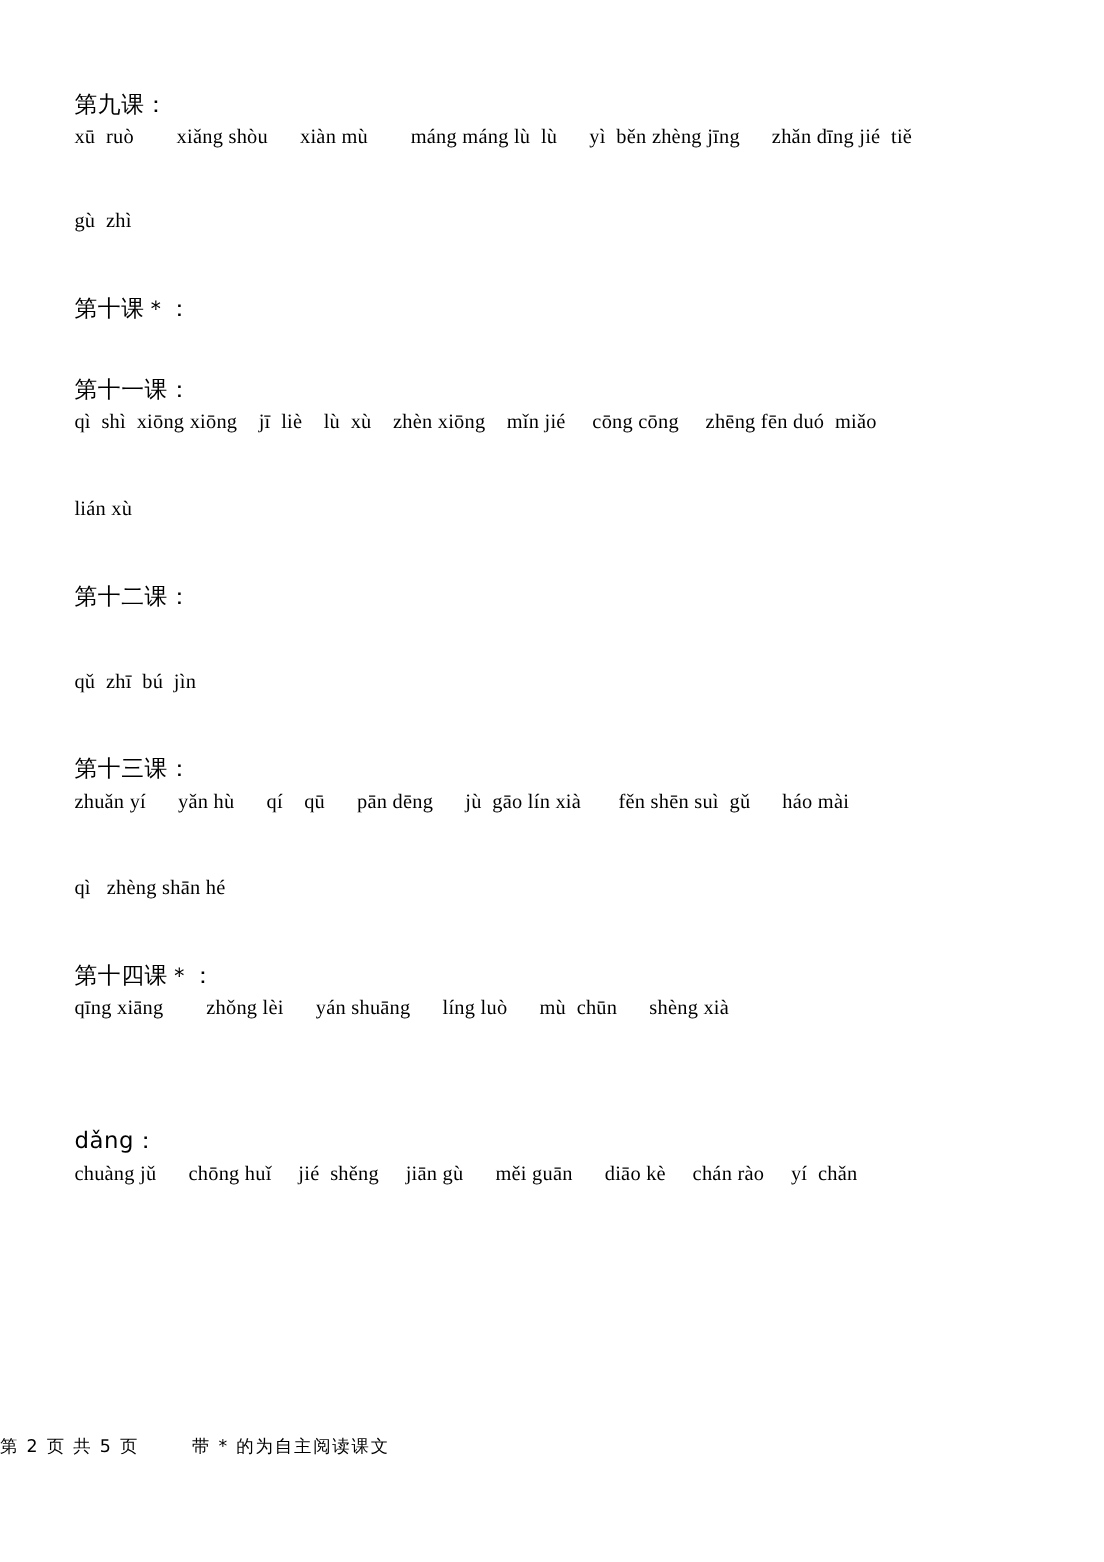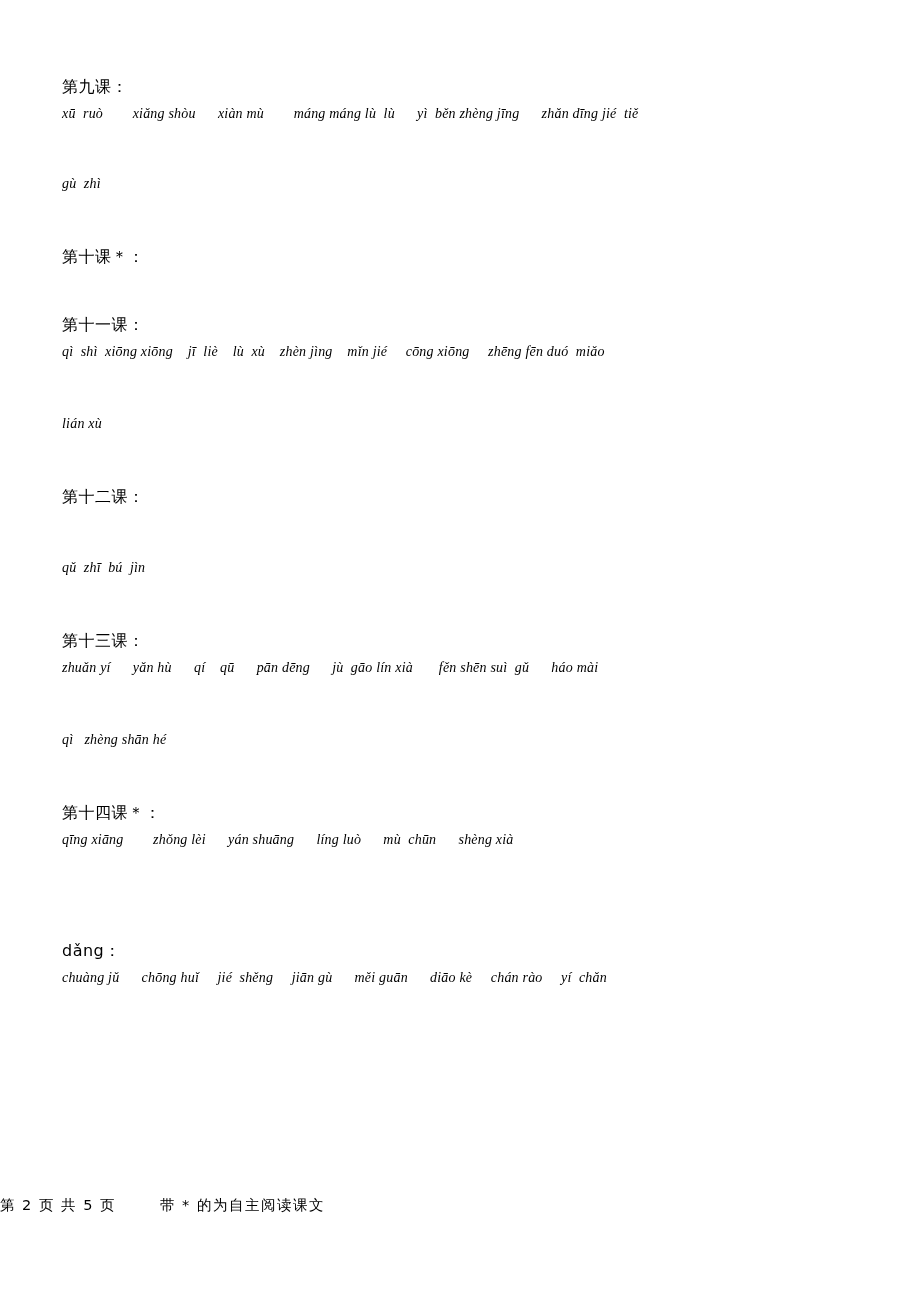--- a/index.html
+++ b/index.html
@@ -32,33 +32,32 @@
     width: 800px;
   }
 
   
   .lesson {
     margin: 0 0 0 0;
   }
 
   .lesson-title {
     font-family: "DejaVu Sans", "Liberation Sans", sans-serif;
-    font-size: 16px;
+    font-size: 19px;
     line-height: 26px;
     letter-spacing: 0.5px;
     white-space: nowrap;
   }
 
   .pinyin-line {
     font-family: "Liberation Serif", "DejaVu Serif", serif;
-    font-size: 14px;
+    font-size: 17px;
     line-height: 28px;
     white-space: pre;
     letter-spacing: 0.2px;
-    font-style: italic;
   }
   .gap-md { height: 42px; }
   .gap-lg { height: 46px; }
   .cont-gap { height: 44px; }
 
   
   .footer {
     position: absolute;
     left: 0;
     top: 1196px;
@@ -94,21 +93,21 @@
     <div class="gap-lg"></div>
 
     <div class="lesson">
       <div class="lesson-title">第十课＊：</div>
     </div>
 
     <div class="gap-md"></div>
 
     <div class="lesson">
       <div class="lesson-title">第十一课：</div>
-      <div class="pinyin-line">qì  shì  xiōng xiōng    jī  liè    lù  xù    zhèn jìng    mǐn jié     cōng xiōng     zhēng fēn duó  miǎo</div>
+      <div class="pinyin-line">qì  shì  xiōng xiōng    jī  liè    lù  xù    zhèn xiōng    mǐn jié     cōng cōng     zhēng fēn duó  miǎo</div>
       <div class="cont-gap"></div>
       <div class="pinyin-line">lián xù</div>
     </div>
 
     <div class="gap-lg"></div>
 
     <div class="lesson">
       <div class="lesson-title">第十二课：</div>
       <div class="cont-gap"></div>
       <div class="pinyin-line">qǔ  zhī  bú  jìn</div>

